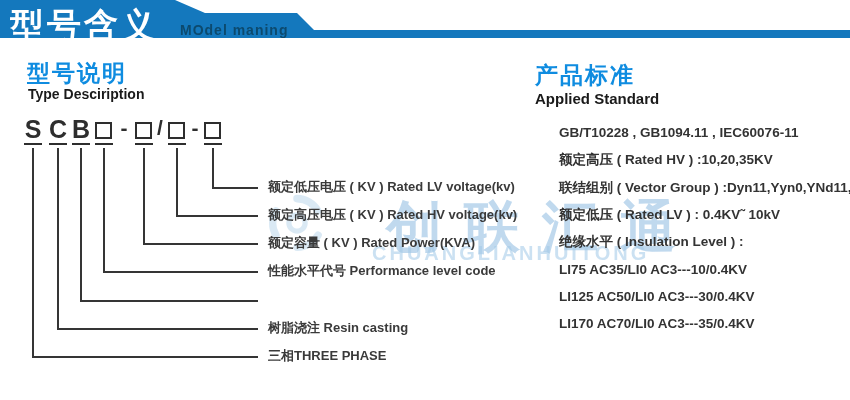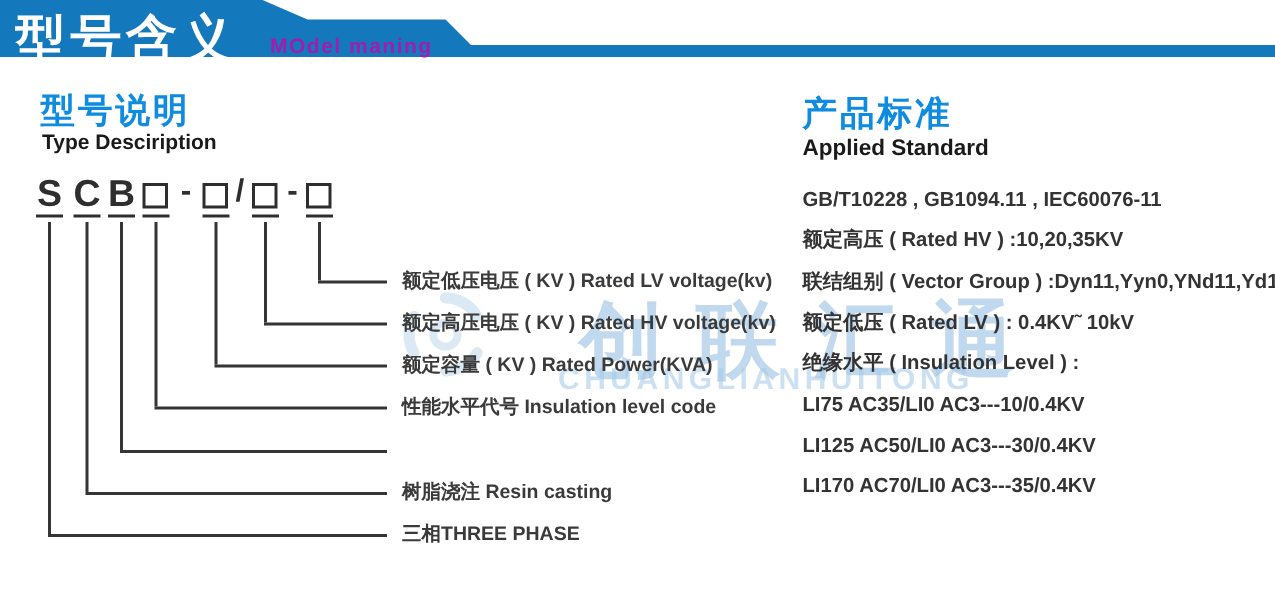--- a/index.html
+++ b/index.html
@@ -7,21 +7,21 @@
     position:relative;width:850px;height:400px;background:#ffffff;overflow:hidden;
     font-family:"Liberation Sans","DejaVu Sans",sans-serif;
   }
   
   .banner-svg{position:absolute;left:0;top:0;z-index:3;}
   .banner-title{
     position:absolute;left:10px;top:3px;z-index:4;color:#ffffff;
     font-size:34px;font-weight:700;letter-spacing:3px;
   }
   .banner-sub{
-    position:absolute;left:180px;top:22px;z-index:4;color:#a21caf;
+    position:absolute;left:180px;top:22px;z-index:4;color:#0c4a6e;
     font-size:14px;font-weight:700;letter-spacing:1px;text-align:right;
   }
   
   .wm{position:absolute;z-index:0;}
   .wm-cn{
     left:386px;top:190px;font-size:56px;font-weight:700;letter-spacing:22px;
     color:rgba(141,186,224,0.55);white-space:nowrap;
   }
   .wm-en{
     left:372px;top:242px;font-size:20px;font-weight:700;letter-spacing:3px;
@@ -48,21 +48,21 @@
   
   .vline{position:absolute;width:1.6px;background:#353535;z-index:1;}
   .hline{position:absolute;height:1.6px;background:#353535;z-index:1;}
   
   .dlabel{
     position:absolute;left:268px;z-index:2;font-size:13px;font-weight:600;
     color:#3a3a3a;white-space:nowrap;line-height:18px;
   }
   
   .std-line{
-    position:absolute;left:535px;z-index:2;font-size:13.5px;font-weight:600;
+    position:absolute;left:559px;z-index:2;font-size:13.5px;font-weight:600;
     color:#333333;white-space:nowrap;line-height:18px;
   }
 </style>
 </head>
 <body>
 
 <div class="page">
 
   <svg class="wm wm-logo" width="58" height="58" viewBox="0 0 100 100">
     <g fill="none" stroke="#bdd8ec" stroke-width="13" stroke-linecap="round">
@@ -115,21 +115,21 @@
   <div class="hline" style="left:176px;top:215px;width:82px;"></div>
   <div class="hline" style="left:143px;top:243px;width:115px;"></div>
   <div class="hline" style="left:103px;top:271px;width:155px;"></div>
   <div class="hline" style="left:80px;top:300px;width:178px;"></div>
   <div class="hline" style="left:57px;top:328px;width:201px;"></div>
   <div class="hline" style="left:32px;top:356px;width:226px;"></div>
 
   <div class="dlabel" style="top:178px;">额定低压电压 ( KV ) Rated LV voltage(kv)</div>
   <div class="dlabel" style="top:206px;">额定高压电压 ( KV ) Rated HV voltage(kv)</div>
   <div class="dlabel" style="top:234px;">额定容量 ( KV ) Rated Power(KVA)</div>
-  <div class="dlabel" style="top:262px;">性能水平代号 Insulation level code</div>
+  <div class="dlabel" style="top:262px;">性能水平代号 Performance level code</div>
   <div class="dlabel" style="top:319px;">树脂浇注 Resin casting</div>
   <div class="dlabel" style="top:347px;">三相THREE PHASE</div>
 
   <div class="sec-cn" style="left:535px;top:60px;">产品标准</div>
   <div class="sec-en" style="left:535px;top:90px;font-size:15px;">Applied Standard</div>
 
   <div class="std-line" style="top:124px;">GB/T10228 , GB1094.11 , IEC60076-11</div>
   <div class="std-line" style="top:151px;">额定高压 ( Rated HV ) :10,20,35KV</div>
   <div class="std-line" style="top:179px;">联结组别 ( Vector Group ) :Dyn11,Yyn0,YNd11,Yd11</div>
   <div class="std-line" style="top:206px;">额定低压 ( Rated LV ) : 0.4KV˜ 10kV</div>

